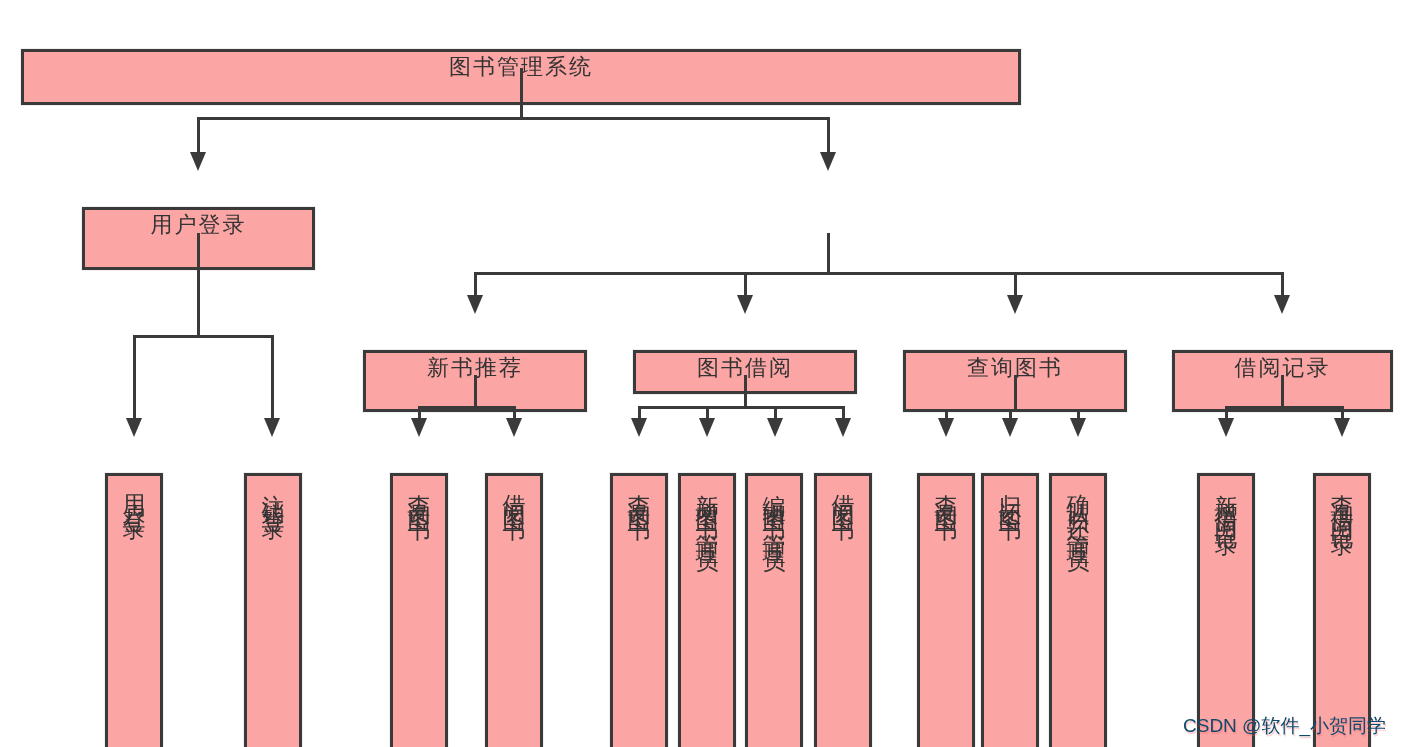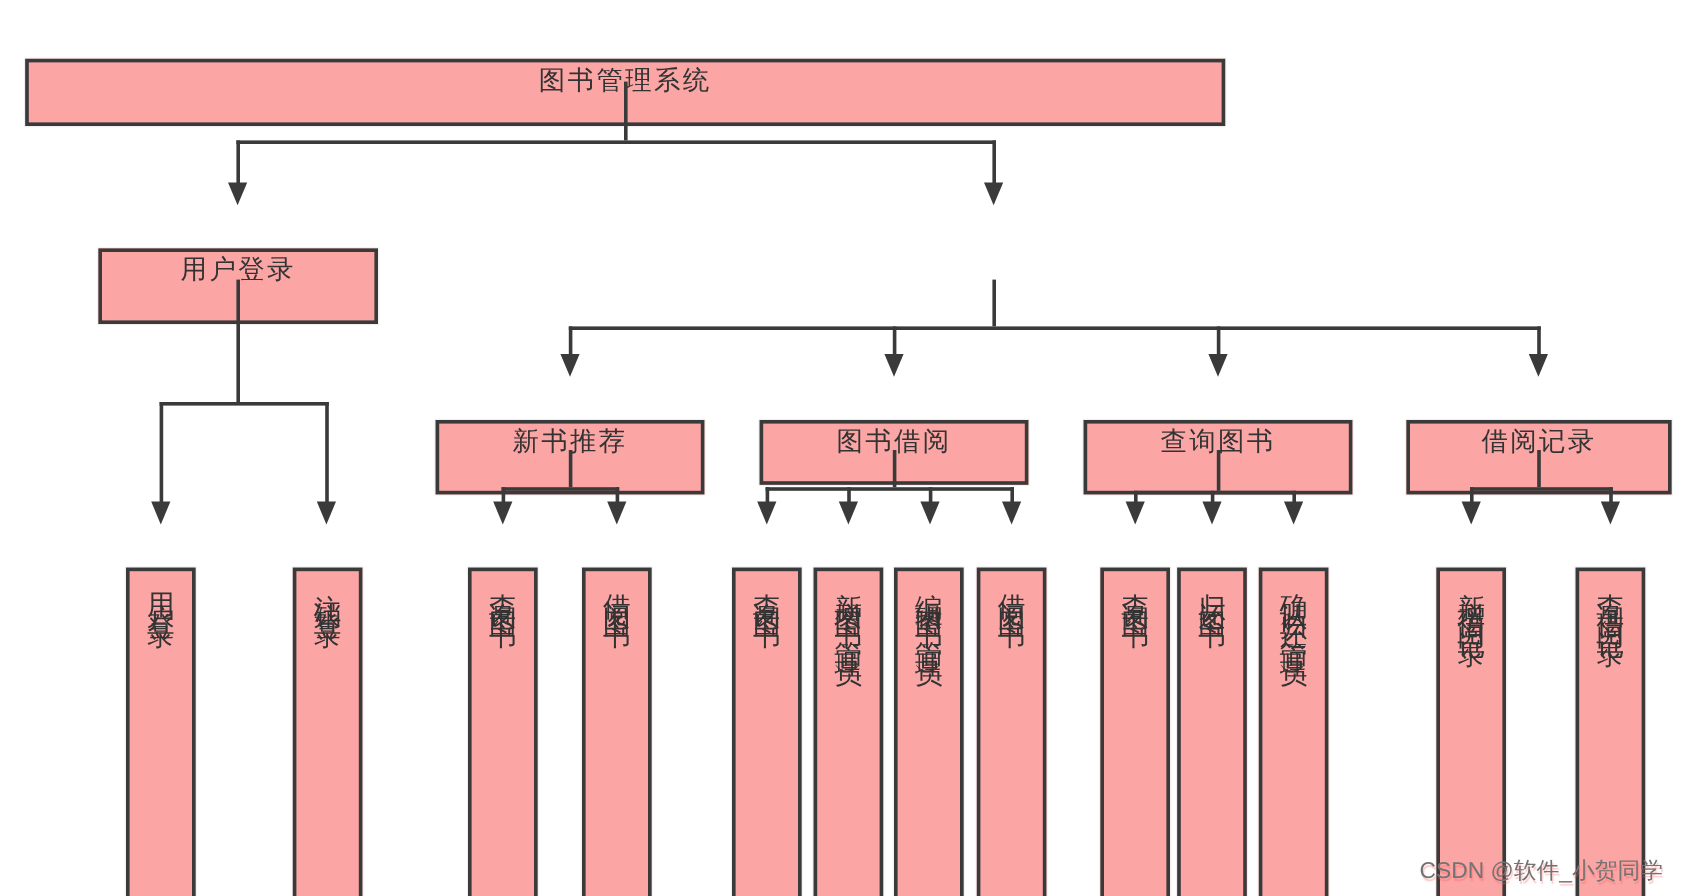--- a/index.html
+++ b/index.html
@@ -39,21 +39,21 @@
     position:absolute;width:0;height:0;
     border-left:8px solid transparent;
     border-right:8px solid transparent;
     border-top:19px solid var(--line);
   }
   #watermark{
     position:absolute;
     left:1183px;top:713px;
     z-index:5;
     font-size:19px;
-    color:#737373;
+    color:#0c4a6e;
     text-shadow:1px 2px 1px rgba(252,96,96,0.38);
     white-space:nowrap;
   }
 </style>
 </head>
 <body>
 
 <div id="stage">
 
   <div class="box" style="left:21px;top:12px;width:1000px;height:56px;">
@@ -85,21 +85,21 @@
   <div class="vline" style="left:744px;top:272px;height:25px;"></div>
   <div class="arrow" style="left:737px;top:295px;"></div>
   <div class="vline" style="left:1014px;top:272px;height:25px;"></div>
   <div class="arrow" style="left:1007px;top:295px;"></div>
   <div class="vline" style="left:1281px;top:272px;height:25px;"></div>
   <div class="arrow" style="left:1274px;top:295px;"></div>
 
   <div class="box" style="left:363px;top:313px;width:224px;height:62px;">
     <span class="hlabel">新书推荐</span>
   </div>
-  <div class="box" style="left:633px;top:313px;width:224px;height:54px;font-family:Liberation Mono, monospace;">
+  <div class="box" style="left:633px;top:313px;width:224px;height:44px;font-family:Liberation Mono, monospace;">
     <span class="hlabel">图书借阅</span>
   </div>
   <div class="box" style="left:903px;top:313px;width:224px;height:62px;">
     <span class="hlabel">查询图书</span>
   </div>
   <div class="box" style="left:1172px;top:313px;width:221px;height:62px;">
     <span class="hlabel">借阅记录</span>
   </div>
 
   <div class="vline" style="left:474px;top:375px;height:31px;"></div>

